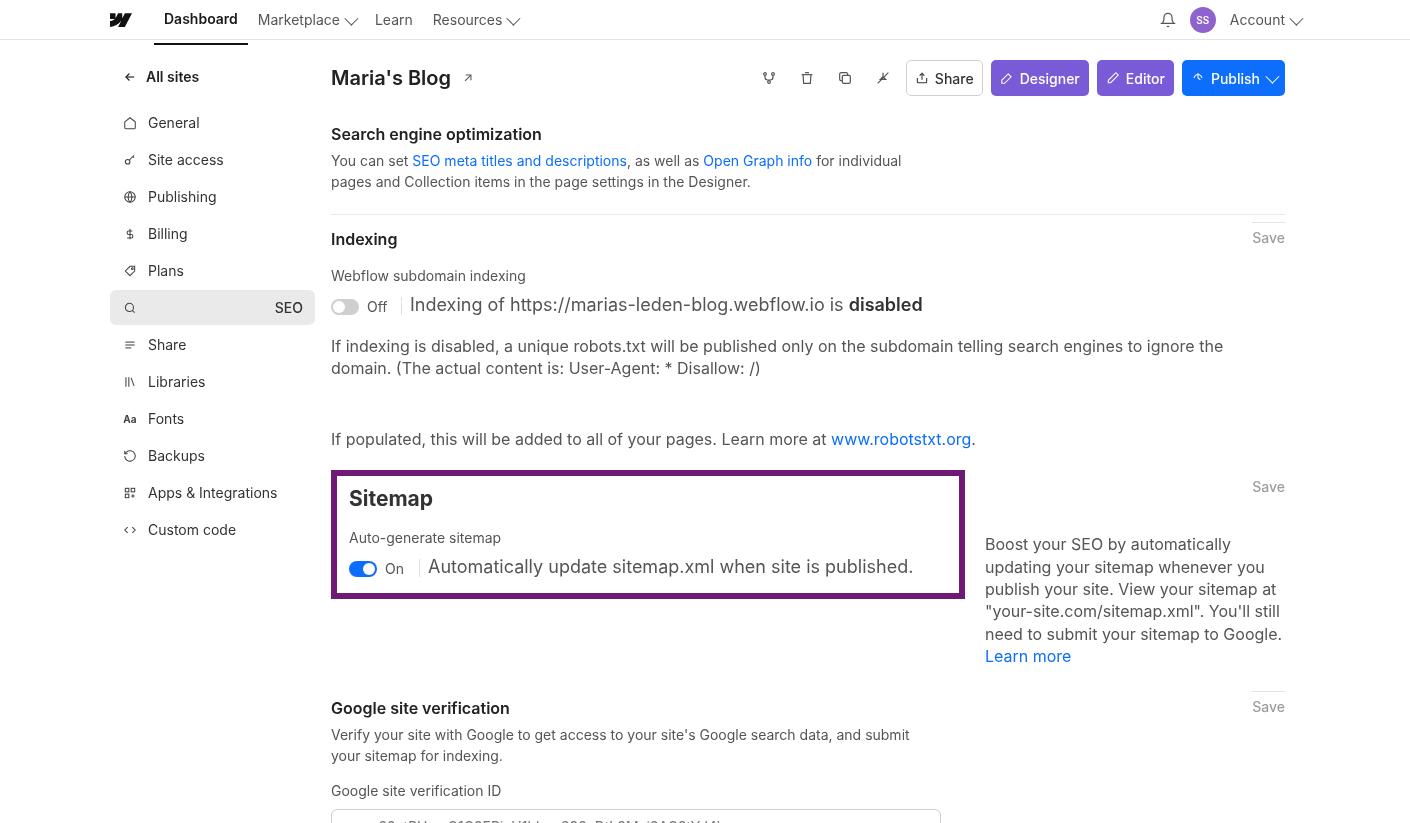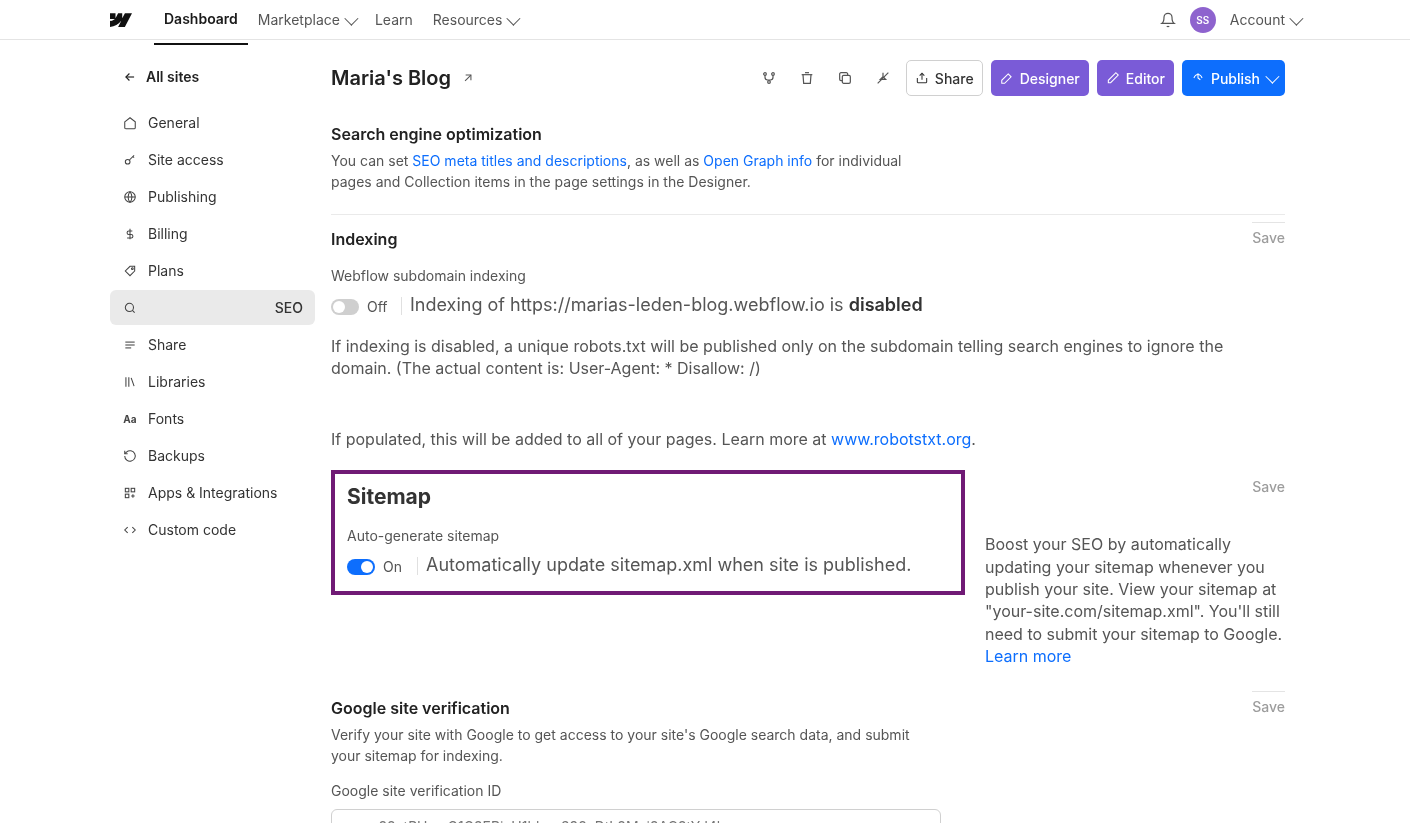--- a/index.html
+++ b/index.html
@@ -58,21 +58,21 @@
   .toggle { width:28px; height:16px; border-radius:999px; position:relative; cursor:pointer; }
   .toggle .knob { position:absolute; width:12px; height:12px; border-radius:50%; background:#fff; top:2px; transition:.15s; }
   .toggle.off { background:#cfcfcf; }  .toggle.off .knob { left:2px; }
   .toggle.on  { background:#0d6efd; }  .toggle.on  .knob { right:2px; }
   .toggle-label { width:26px; color:#555; font-size:14px; }
   .toggle-divider { width:1px; height:18px; background:#e0e0e0; }
   .toggle-desc { color:#555; font-size:18px; }
   .emph { font-weight:600; color:#333; }
 
   
-  .highlight-box { border:4px solid #701a75; padding:10px 12px 16px; margin-top:20px; }
+  .highlight-box { border:6px solid #701a75; padding:10px 12px 16px; margin-top:20px; }
   .highlight-box h2 { margin-top:0; }
   .sitemap-row { display:flex; gap:20px; }
   .sitemap-left { flex:1; }
 </style>
 </head>
 <body>
 
 <div class="topbar">
   <span>
     <svg class="logo" viewBox="0 0 32 20">

